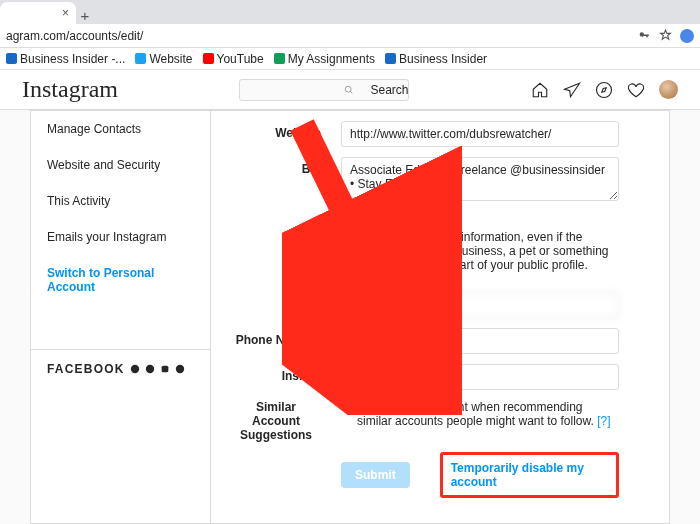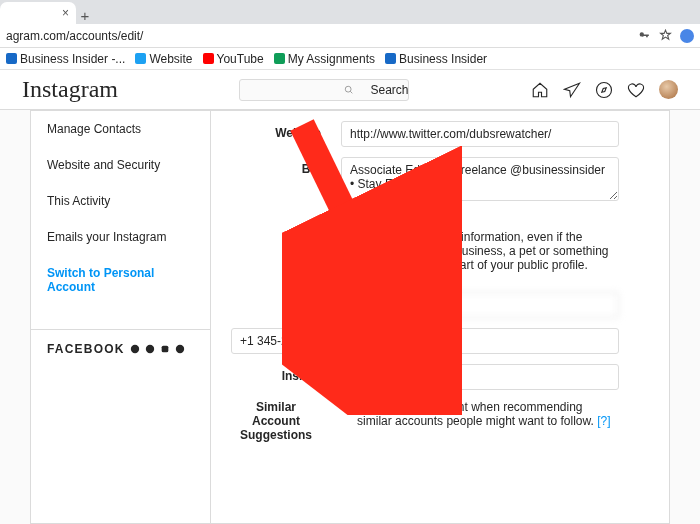--- a/index.html
+++ b/index.html
@@ -46,21 +46,21 @@
   input.t, textarea.t{width:100%;border:1px solid var(--border);border-radius:3px;padding:5px 8px;font-size:12px;background:#fff;color:#262626;}
   textarea.t{height:44px;resize:vertical;}
   .hint{font-size:10px;color:var(--muted);margin:4px 0 10px;}
   .hint .hd{color:var(--muted);font-weight:600;font-size:11px;}
   .chk{font-size:11px;display:flex;gap:6px;}
   .chk .q{color:var(--link);}
   .submit{background:#b2dffc;color:#fff;border:none;border-radius:4px;padding:6px 14px;font-weight:600;font-size:12px;}
   .disable{color:var(--link);font-weight:600;font-size:12px;border:3px solid var(--red);padding:6px 8px;border-radius:3px;}
   .actions{display:flex;align-items:center;gap:30px;margin-top:10px;margin-left:110px;}
   
-  .sidelow{border-top:1px solid var(--border);padding:12px 16px;margin-top:24px;}
+  .sidelow{border-top:1px solid var(--border);padding:12px 16px;margin-top:44px;}
   .fb{font-weight:800;letter-spacing:1.2px;font-size:10px;display:flex;align-items:center;gap:5px;}
   .fb svg{width:10px;height:10px;}
   .ac{color:var(--link);font-weight:600;font-size:11px;margin-top:6px;}
   .blurred{filter:blur(3px);user-select:none;color:#777;}
   
   .arrow-wrap{position:absolute;left:282px;top:115px;width:180px;height:300px;pointer-events:none;z-index:50;}
 </style>
 </head>
 <body>
 
@@ -178,35 +178,40 @@
         <div class="ctrl hint">
           <span class="hd">Personal Information</span><br>
           <span>Provide your personal information, even if the account is used for a business, a pet or something else. This won't be a part of your public profile.</span>
         </div>
       </div>
       <div class="row">
         <div class="lab">Email</div>
         <div class="ctrl"><input class="t blurred" value="xxxxxxxxx@xxxxx" style=""></div>
       </div>
       <div class="row">
+        <div class="lab">Phone Number</div>
         <div class="ctrl"><input class="t" value="+1 345-287-9940" style=""></div>
       </div>
       <div class="row">
         <div class="lab">Insider</div>
         <div class="ctrl"><input class="t" value="Male" style=""></div>
       </div>
       <div class="row">
         <div class="lab" style="padding-top:0;text-align:center;">Similar Account Suggestions</div>
         <div class="ctrl chk">
           <span>✓</span>
           <span>
             <span>Include your account when recommending similar accounts people might want to follow.</span>
             <span class="q">[?]</span>
           </span>
         </div>
+      </div>
+      <div class="actions">
+        <button class="submit">Submit</button>
+        <a class="disable">Temporarily disable my account</a>
       </div>
     </div>
   </div>
 </div>
 
 <div class="arrow-wrap">
   <svg viewBox="0 0 180 300" width="180" height="300">
     <defs>
       <marker id="ah" markerWidth="14" markerHeight="14" refX="7" refY="7" orient="auto">
         <polygon points="0,0 14,7 0,14" fill="#ff2a1a"></polygon>

